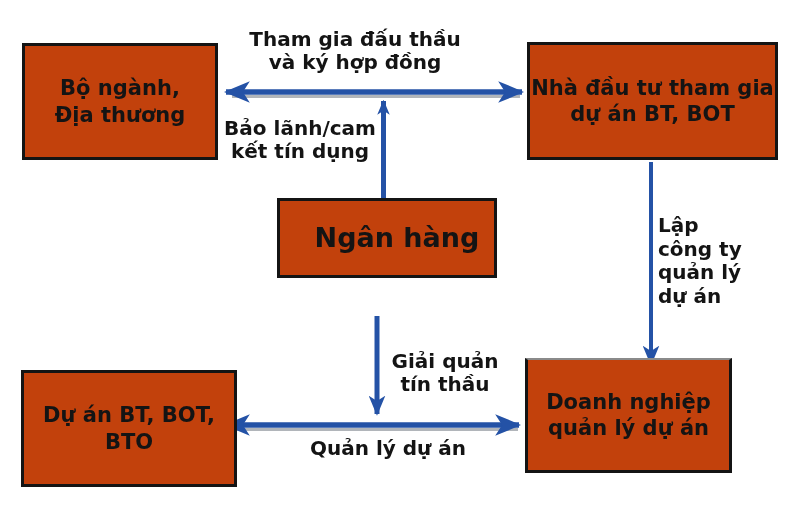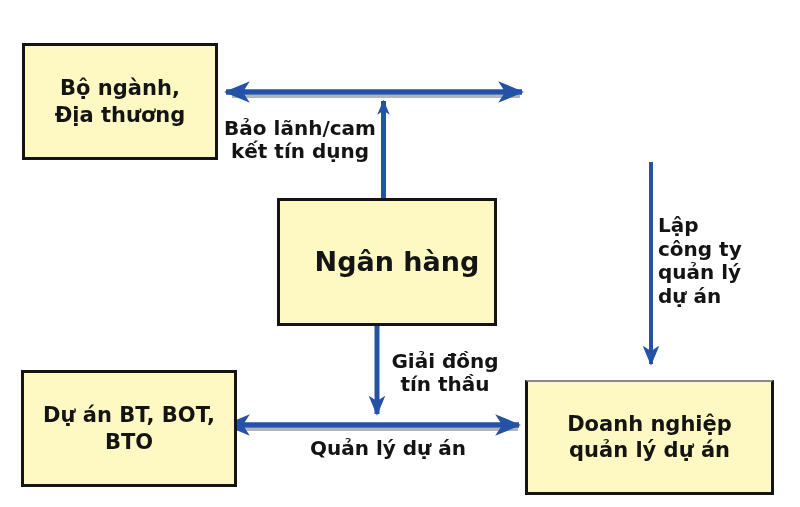--- a/index.html
+++ b/index.html
@@ -13,21 +13,21 @@
   #arrow-layer {
     position:absolute; left:0; top:0; width:800px; height:507px;
     pointer-events:none;
   }
   .arrow-line { stroke:var(--arrow,#2452a6); fill:none; }
   .arrow-shadow { stroke:var(--shadow,#a3a8ae); fill:none; opacity:0.85; }
   marker path { fill:var(--arrow,#2452a6); }
   .box {
     position:absolute;
     box-sizing:border-box;
-    background:#fef9c3;
+    background:#c2410c;
     border:3px solid var(--ink,#141414);
     display:flex; flex-direction:column;
     align-items:center; justify-content:center;
     text-align:right;
     font-weight:bold;
     font-size:21px; line-height:1.25;
     color:var(--ink,#141414);
     z-index:2;
   }
   .box .line { display:block; }
@@ -44,23 +44,23 @@
   .lbl .line { display:block; }
   .lbl-center { text-align:center; }
   .lbl-left { text-align:left; }
   #lbl-tham-gia   { top:28px;  left:245px; width:220px; }
   #lbl-bao-lanh   { top:117px; left:220px; width:160px; }
   #lbl-lap-cong-ty{ top:214px; left:658px; line-height:1.18; }
   #lbl-giai-ngan  { top:350px; left:385px; width:120px; }
   #lbl-quan-ly    { top:437px; left:310px; width:140px; }
   #box-bo-nganh     { left:22px;  top:43px;  width:196px; height:117px; }
   #box-nha-dau-tu   { left:527px; top:42px;  width:251px; height:118px; }
-  #box-ngan-hang    { left:277px; top:198px; width:220px; height:128px;padding-left:20px; }
+  #box-ngan-hang    { left:277px; top:198px; width:220px; height:80px;padding-left:20px; }
   #box-du-an        { left:21px;  top:370px; width:216px; height:117px; }
-  #box-doanh-nghiep { left:525px; top:380px; width:249px; height:115px; }
+  #box-doanh-nghiep { left:525px; top:358px; width:207px; height:115px; }
 </style>
 </head>
 <body>
 
 <div id="stage">
 
   <svg id="arrow-layer" viewBox="0 0 800 507" xmlns="http://www.w3.org/2000/svg">
     <defs>
       <marker id="mh" viewBox="0 0 12 10" refX="11" refY="5" markerUnits="userSpaceOnUse" markerWidth="26" markerHeight="22" orient="auto-start-reverse">
         <path d="M0,0 L12,5 L0,10 L3.2,5 Z"></path>
@@ -85,50 +85,58 @@
     <line class="arrow-line" x1="377" y1="316" x2="377" y2="414" stroke-width="5" marker-end="url(#mhm)"></line>
 
     <line class="arrow-line" x1="226" y1="425" x2="519" y2="425" stroke-width="5.5" marker-start="url(#mh)" marker-end="url(#mh)"></line>
   </svg>
 
   <div class="box" id="box-bo-nganh">
     <span class="line">Bộ ngành,</span>
     <span class="line">Địa thương</span>
   </div>
 
+  <div class="box" id="box-nha-dau-tu">
+    <span class="line">Nhà đầu tư tham gia</span>
+    <span class="line">dự án BT, BOT</span>
+  </div>
 
   <div class="box" id="box-ngan-hang">
     <span class="line">Ngân hàng</span>
   </div>
 
   <div class="box" id="box-du-an">
     <span class="line">Dự án BT, BOT,</span>
     <span class="line">BTO</span>
   </div>
 
   <div class="box" id="box-doanh-nghiep">
     <span class="line">Doanh nghiệp</span>
     <span class="line">quản lý dự án</span>
   </div>
 
+  <div class="lbl lbl-center" id="lbl-tham-gia">
+    <span class="line">Tham gia đấu thầu</span>
+    <span class="line">và ký hợp đồng</span>
+  </div>
 
   <div class="lbl lbl-center" id="lbl-bao-lanh">
     <span class="line">Bảo lãnh/cam</span>
     <span class="line">kết tín dụng</span>
   </div>
 
   <div class="lbl lbl-left" id="lbl-lap-cong-ty">
     <span class="line">Lập</span>
     <span class="line">công ty</span>
     <span class="line">quản lý</span>
     <span class="line">dự án</span>
   </div>
 
   <div class="lbl lbl-center" id="lbl-giai-ngan">
-    <span class="line">Giải đồng</span>
+    <span class="line">Giải quản</span>
     <span class="line">tín thầu</span>
   </div>
 
   <div class="lbl lbl-center" id="lbl-quan-ly">
     <span class="line">Quản lý dự án</span>
   </div>
 
 </div>
 
 </body></html>

